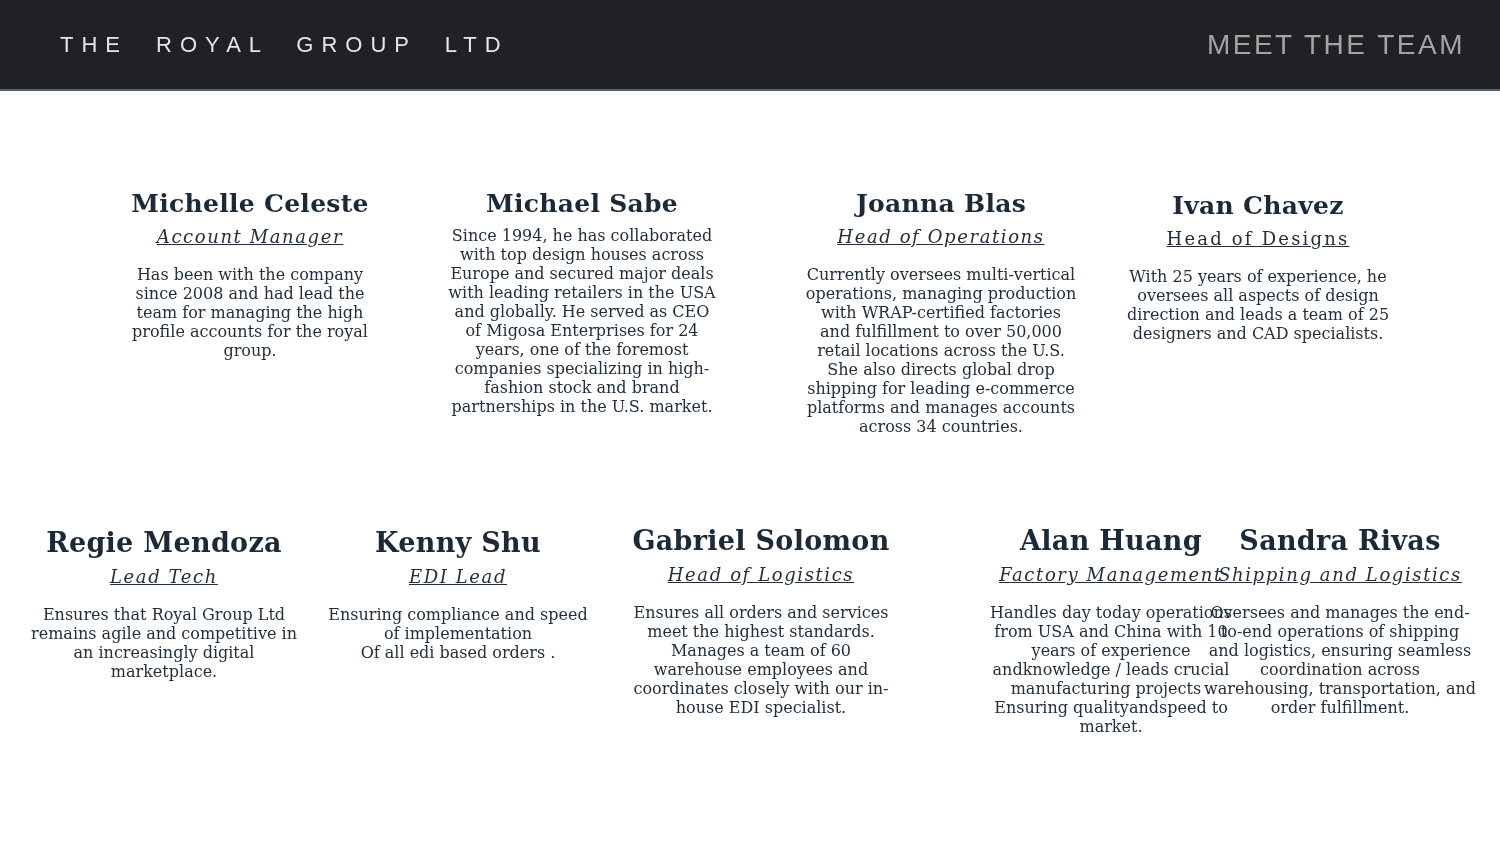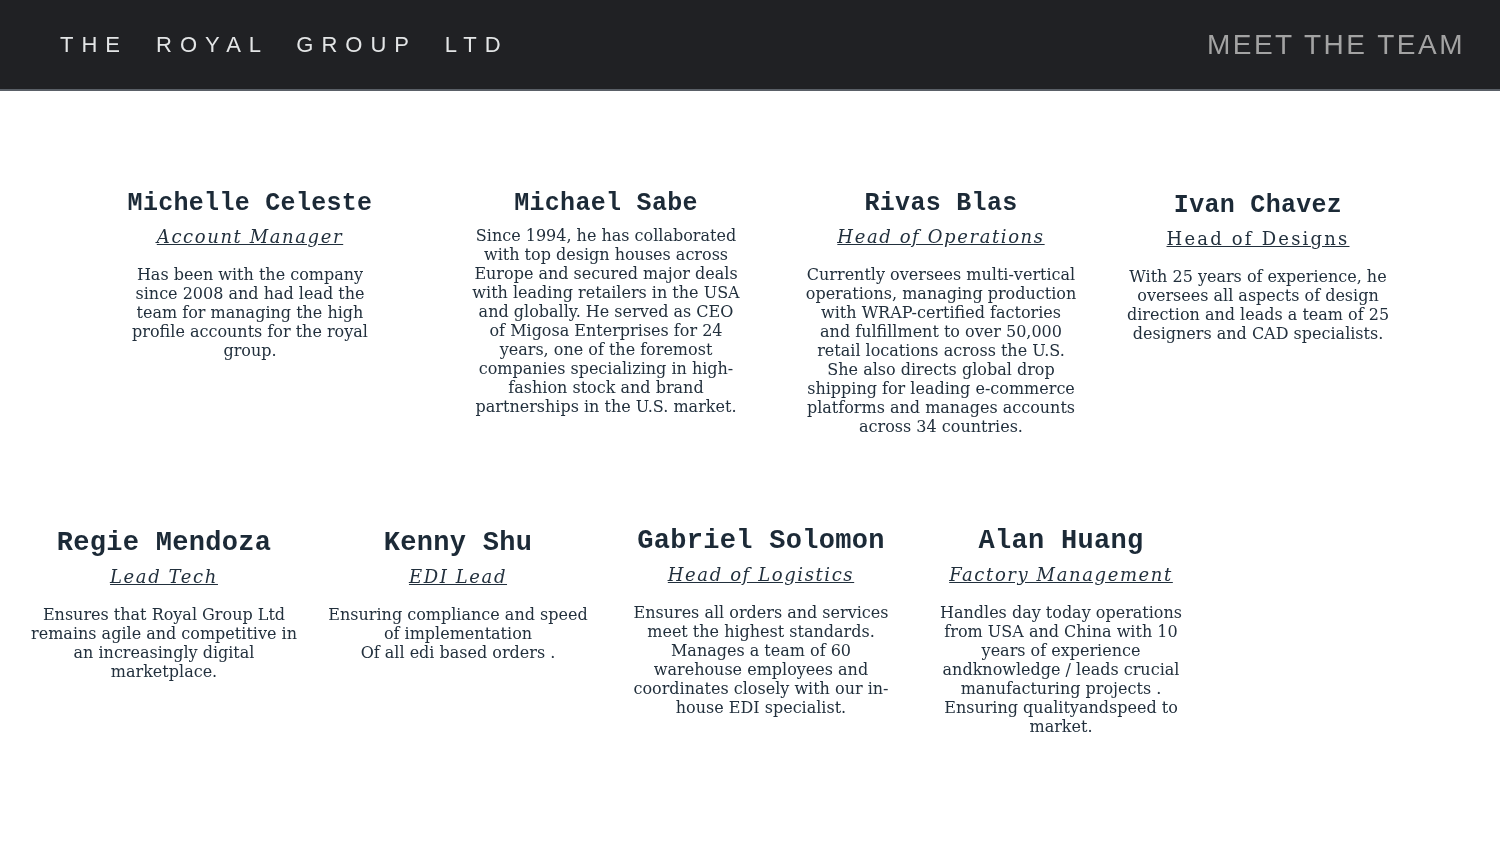--- a/index.html
+++ b/index.html
@@ -50,21 +50,20 @@
     width: 272px;
     text-align: center;
   }
   .member-name {
     margin: 0 0 9px 0;
     font-size: 25px;
     line-height: 1.05;
     font-weight: 700;
     letter-spacing: 0.3px;
     color: #1c2a37;
-    font-family: Liberation Mono, monospace;
   }
   .card--lg .member-name { font-size: 27px; }
   .member-role {
     font-size: 18px;
     font-style: italic;
     letter-spacing: 1.6px;
     color: #22303d;
     margin: 0 0 18px 0;
     text-decoration: underline;
   }
@@ -74,28 +73,28 @@
   }
   .member-bio {
     margin: 0;
     font-size: 16px;
     line-height: 19px;
     color: #22303d;
     white-space: pre-line;
   }
   
   .pos-1 { left: 114px;  top: 191px; }
-  .pos-2 { left: 446px;  top: 191px; margin-left: 24px; }
+  .pos-2 { left: 446px;  top: 191px; }
   .pos-3 { left: 805px;  top: 191px; }
   .pos-4 { left: 1122px; top: 193px; }
   
   .pos-5 { left: 28px;   top: 529px; }
   .pos-6 { left: 322px;  top: 529px; }
   .pos-7 { left: 625px;  top: 527px; }
-  .pos-8 { left: 925px;  top: 527px; text-align: center; }
+  .pos-8 { left: 975px;  top: 527px; text-align: center; }
   .pos-9 { left: 1204px; top: 527px; }
 </style>
 </head>
 <body>
 
 <div class="page">
 
   <header class="header">
     <div class="brand">THE ROYAL GROUP LTD</div>
     <div class="page-title">MEET THE TEAM</div>
@@ -106,21 +105,21 @@
     <div class="member-role">Account Manager</div>
     <p class="member-bio">Has been with the company since 2008 and had lead the team for managing the high profile accounts for the royal group.</p>
   </article>
 
   <article class="card pos-2">
     <h2 class="member-name">Michael Sabe</h2>
     <p class="member-bio">Since 1994, he has collaborated with top design houses across Europe and secured major deals with leading retailers in the USA and globally. He served as CEO of Migosa Enterprises for 24 years, one of the foremost companies specializing in high-fashion stock and brand partnerships in the U.S. market.</p>
   </article>
 
   <article class="card pos-3">
-    <h2 class="member-name">Rivas Blas</h2>
+    <h2 class="member-name">Joanna Blas</h2>
     <div class="member-role">Head of Operations</div>
     <p class="member-bio">Currently oversees multi-vertical operations, managing production with WRAP-certified factories and fulfillment to over 50,000 retail locations across the U.S. She also directs global drop shipping for leading e-commerce platforms and manages accounts across 34 countries.</p>
   </article>
 
   <article class="card pos-4">
     <h2 class="member-name">Ivan Chavez</h2>
     <div class="member-role member-role--upright">Head of Designs</div>
     <p class="member-bio">With 25 years of experience, he oversees all aspects of design direction and leads a team of 25 designers and CAD specialists.</p>
   </article>
 
@@ -142,14 +141,19 @@
     <div class="member-role">Head of Logistics</div>
     <p class="member-bio">Ensures all orders and services meet the highest standards. Manages a team of 60 warehouse employees and coordinates closely with our in-house EDI specialist.</p>
   </article>
 
   <article class="card card--lg pos-8">
     <h2 class="member-name">Alan Huang</h2>
     <div class="member-role">Factory Management</div>
     <p class="member-bio">Handles day today operations from USA and China with 10 years of experience andknowledge / leads crucial manufacturing projects . Ensuring qualityandspeed to market.</p>
   </article>
 
+  <article class="card card--lg pos-9">
+    <h2 class="member-name">Sandra Rivas</h2>
+    <div class="member-role">Shipping and Logistics</div>
+    <p class="member-bio">Oversees and manages the end-to-end operations of shipping and logistics, ensuring seamless coordination across warehousing, transportation, and order fulfillment.</p>
+  </article>
 
 </div>
 
 </body></html>

